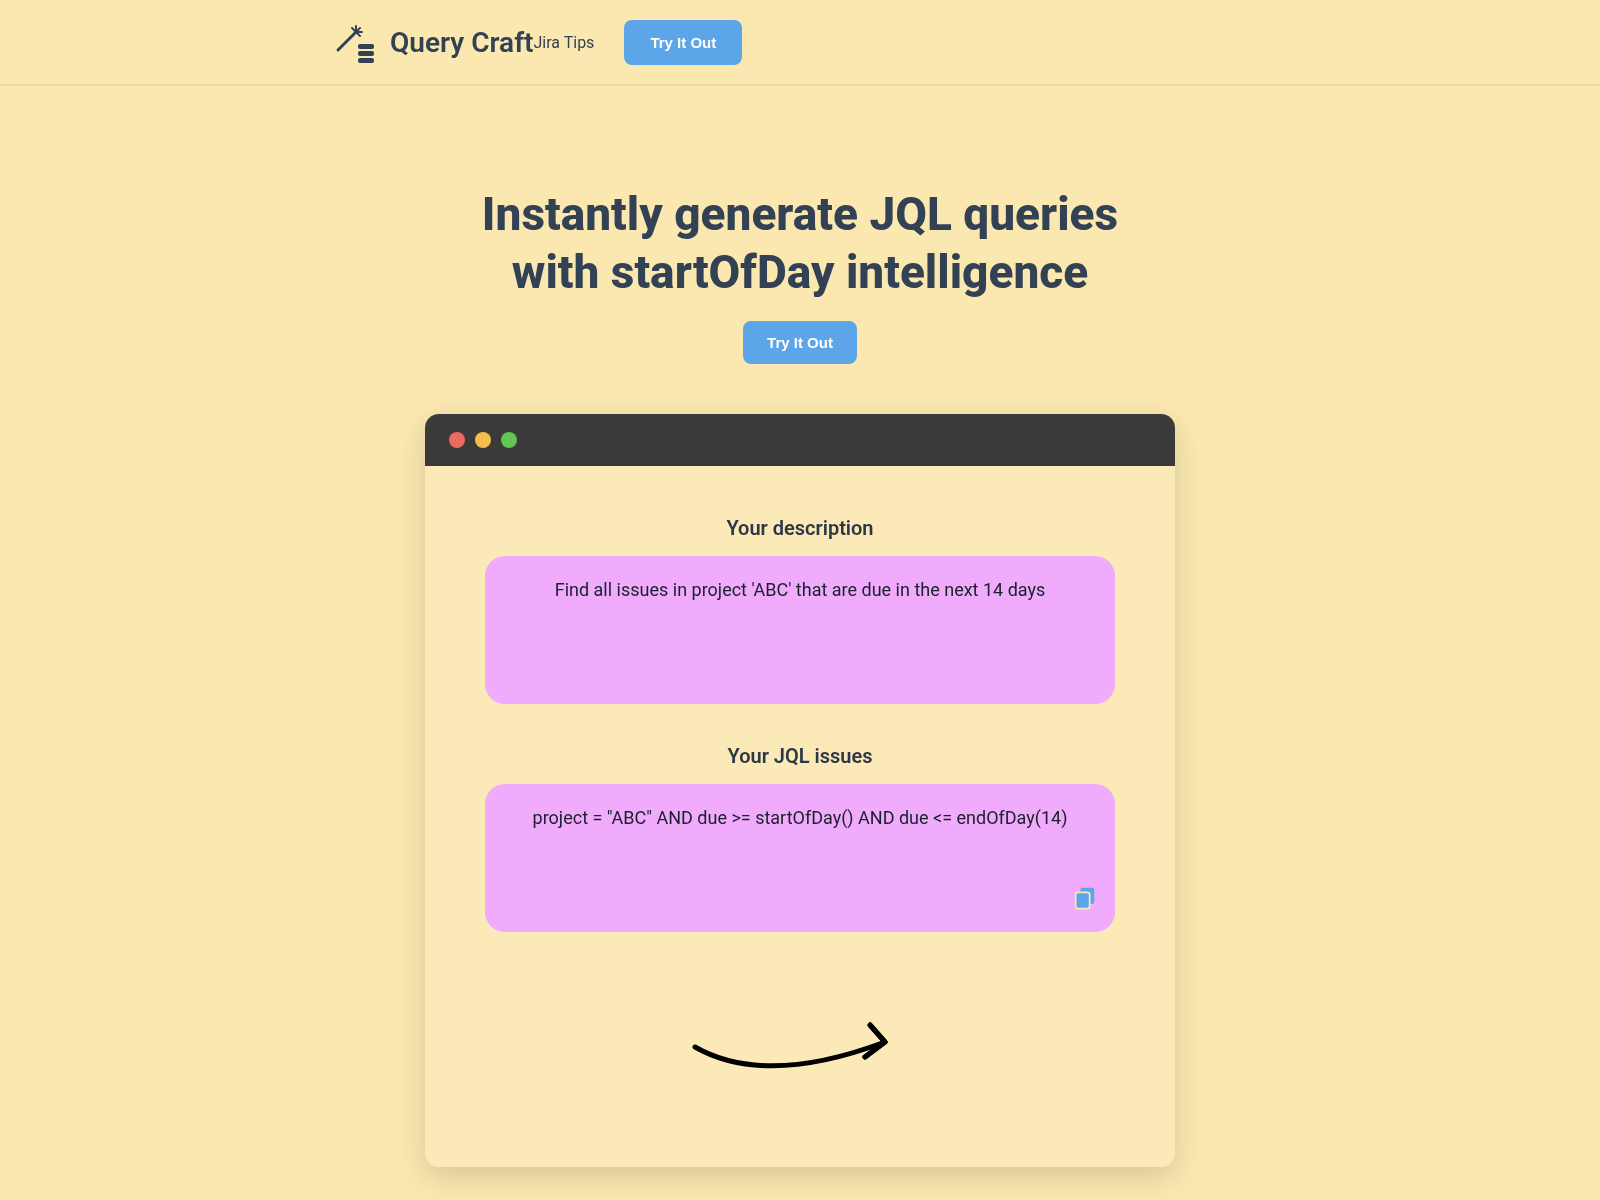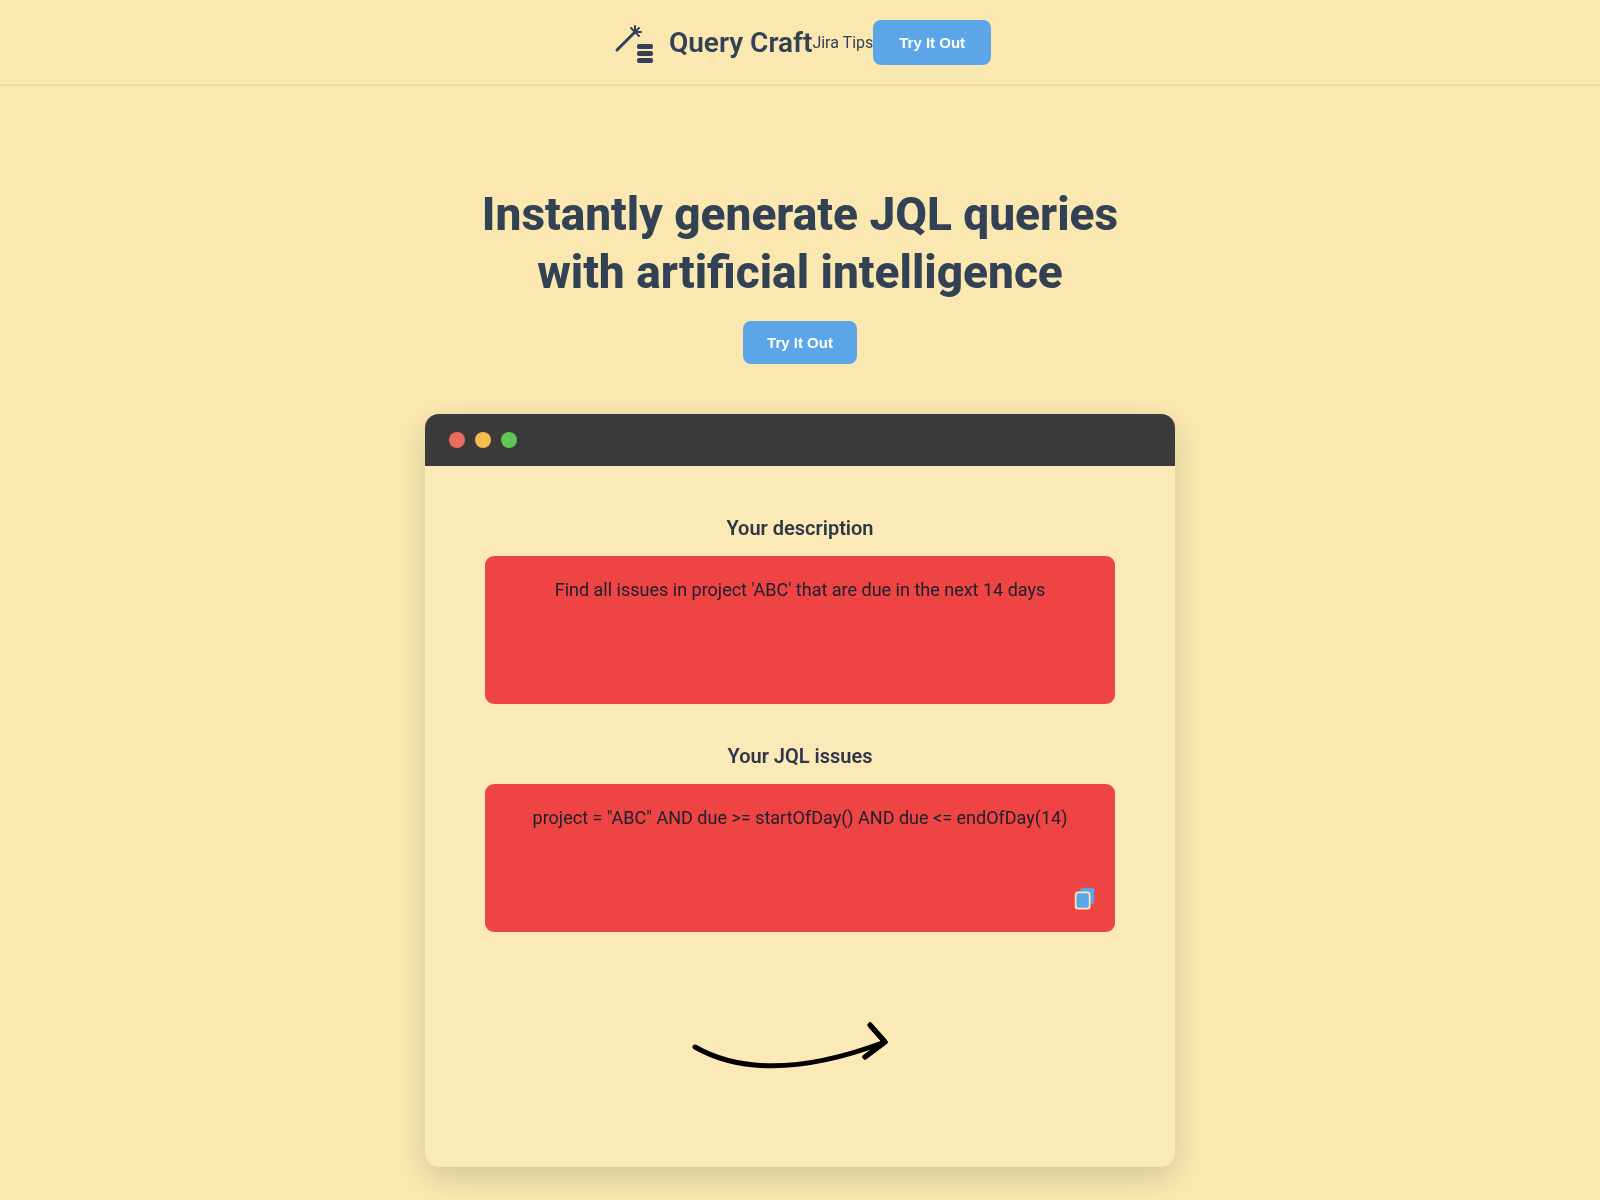--- a/index.html
+++ b/index.html
@@ -11,21 +11,21 @@
     body {
       font-family: -apple-system, BlinkMacSystemFont, 'Segoe UI', Roboto, Helvetica, Arial, sans-serif;
       background-color: #fbe8b0;
       color: #334155;
       width: 1600px;
     }
     
     
     .header {
       display: flex;
-      justify-content: center;
+      justify-content: flex-start;
       align-items: center;
       padding: 18px 0;
       max-width: 1280px;
       margin: 0 auto;
       border-bottom: 1px solid rgba(0,0,0,0.05);
       width: 100%;
       padding-left: 330px;
       padding-right: 330px;
       max-width: none;
     }
@@ -46,20 +46,21 @@
     
     .logo-text {
       font-size: 28px;
       font-weight: 600;
       color: #334155;
     }
     
     .nav-section {
       display: flex;
       align-items: center;
+      gap: 30px;
     }
     
     .nav-link {
       color: #334155;
       font-size: 16px;
       text-decoration: none;
       cursor: pointer;
     }
     
     .btn-primary {
@@ -155,22 +156,22 @@
     }
     
     .panel-label {
       font-size: 20px;
       font-weight: 600;
       color: #2d3748;
       margin-bottom: 16px;
     }
     
     .panel-box {
-      background-color: #ef4444;
-      border-radius: 9px;
+      background-color: #f0abfc;
+      border-radius: 20px;
       padding: 20px 36px;
       min-height: 148px;
       font-size: 18px;
       color: #1a202c;
       line-height: 1.5;
       position: relative;
     }
     
     .copy-icon {
       position: absolute;
@@ -216,21 +217,21 @@
       <span class="logo-text">Query Craft</span>
     </div>
     <div class="nav-section">
       <a class="nav-link">Jira Tips</a>
       <button class="btn-primary">Try It Out</button>
     </div>
   </div>
 </div>
 
 <section class="hero">
-  <h1 class="hero-title">Instantly generate JQL queries with artificial intelligence</h1>
+  <h1 class="hero-title">Instantly generate JQL queries with startOfDay intelligence</h1>
   <button class="btn-primary-small">Try It Out</button>
   
   <div class="editor-window">
     <div class="window-titlebar">
       <div class="window-dot dot-red"></div>
       <div class="window-dot dot-yellow"></div>
       <div class="window-dot dot-green"></div>
     </div>
     <div class="window-content">
       <div class="panel">

